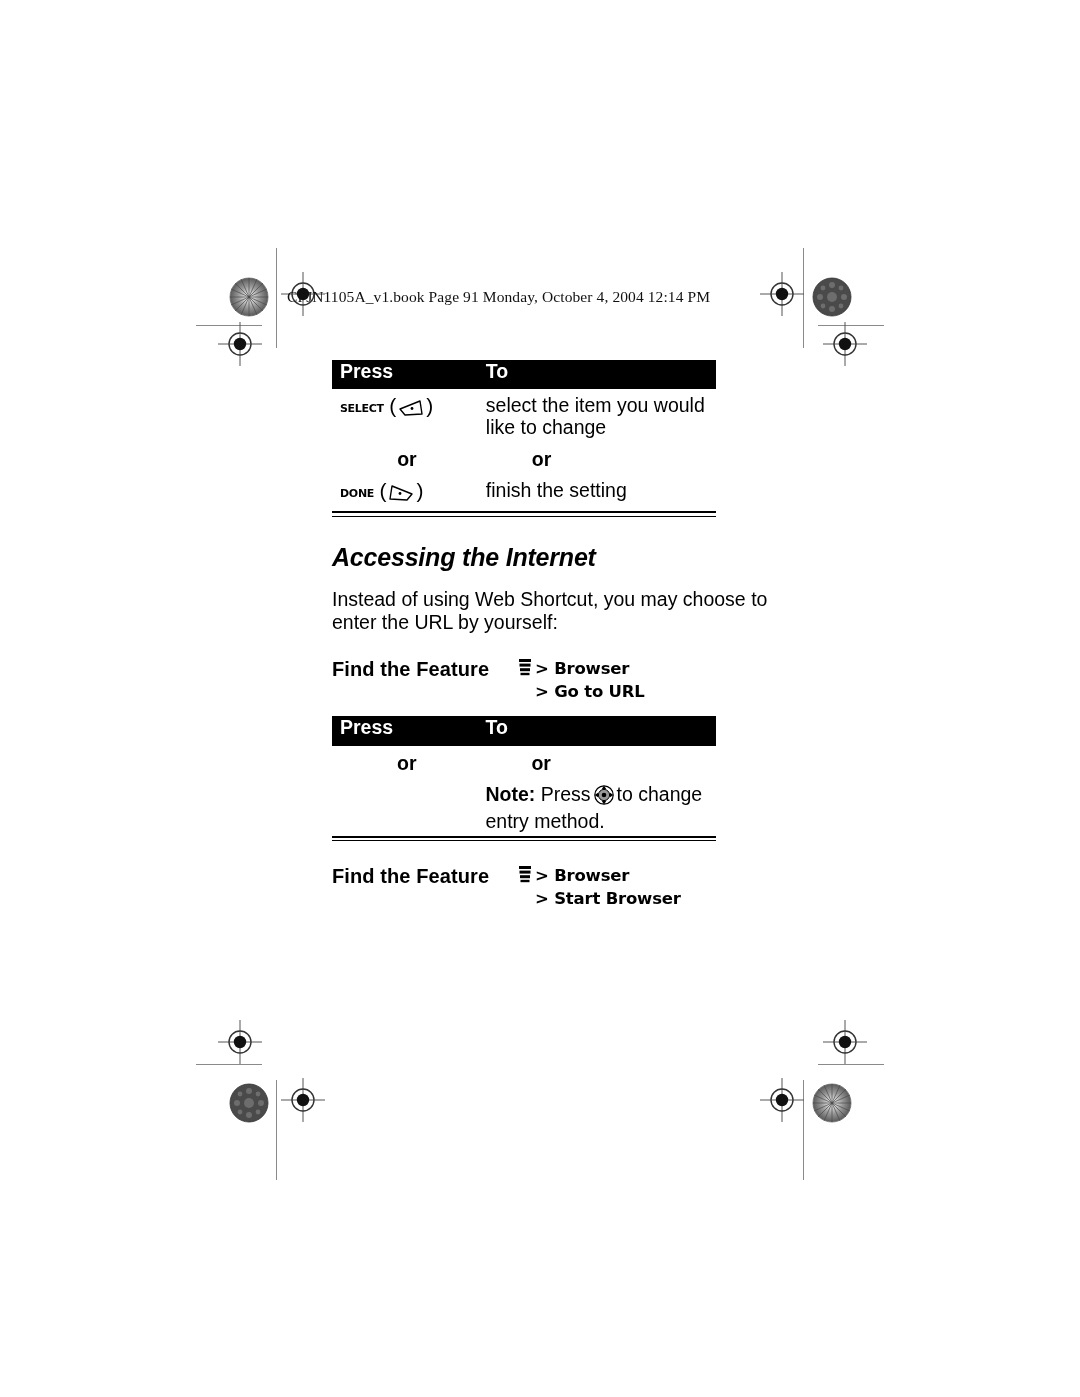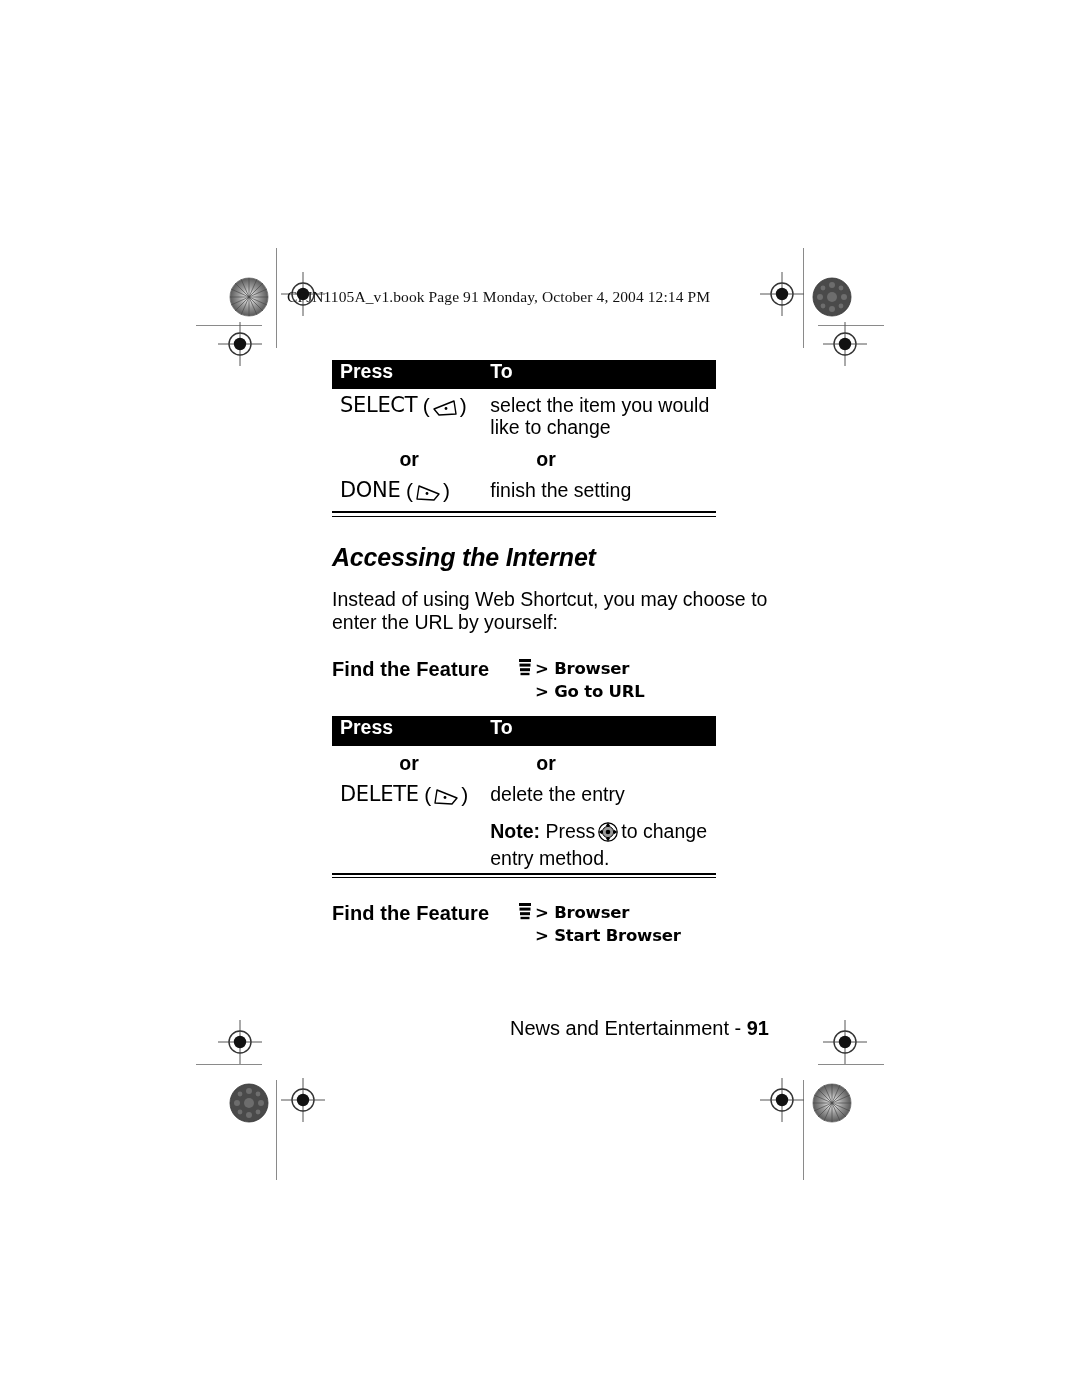--- a/index.html
+++ b/index.html
@@ -55,22 +55,22 @@
   .ptable .hdr td { padding: 0 0 2px 8px; vertical-align: middle; }
   .ptable td.c1 { width: 158px; vertical-align: top; }
   .ptable td.c2 { width: 226px; vertical-align: top; }
   .ptable td { padding: 5px 4px 4px 8px; font-size: 19.5px; line-height: 1.13; }
   .rule-thin td { padding: 0; height: 0; border-bottom: 1.5px solid #000; }
   .or-cell { text-align: center; font-weight: bold; font-size: 19px; padding-top: 6px !important; }
   .or-cell2 { text-align: left; font-weight: bold; font-size: 19px; padding-top: 6px !important; padding-left: 54px !important; }
 
   .softkeyname {
     font-family: "DejaVu Sans", sans-serif;
-    font-weight: normal;
-    font-size: 21px;
+    font-weight: bold;
+    font-size: 11px;
     letter-spacing: -0.3px;
     vertical-align: 2px;
   }
   .paren { font-size: 21px; vertical-align: 1px; }
   .skicon { display:inline-block; vertical-align: -4px; }
 
   .tbl-end {
     border-top: 2.5px solid #000;
     border-bottom: 1.2px solid #000;
     height: 2.5px;
@@ -344,30 +344,20 @@
         <td class="c2">To</td>
       </tr>
       <tr class="rule-thin">
             <td colspan="2"></td>
           </tr>
       <tr>
         <td class="c1 or-cell">or</td>
         <td class="c2 or-cell2">or</td>
       </tr>
       <tr>
-        <td class="c1">
-          <span class="softkeyname">DELETE</span>
-          <span class="paren">(</span><span class="skicon"><svg width="30" height="20" viewBox="0 0 30 20">
-                  <path d="M26 11 L6 3 L4 16 L21 17 Z" fill="#fff" stroke="#000" stroke-width="1.4" stroke-linejoin="round"></path>
-                  <circle cx="14" cy="10.5" r="1.4" fill="#000"></circle>
-                </svg></span><span class="paren">)</span>
-        </td>
-        <td class="c2">delete the entry</td>
-      </tr>
-      <tr>
         <td class="c1"></td>
         <td class="c2">
           <span class="note-lbl">Note:</span>
           <span>Press</span><span class="navicon"><svg width="22" height="22" viewBox="0 0 22 22">
                   <circle cx="11" cy="11" r="9.2" fill="#fff" stroke="#000" stroke-width="1.2"></circle>
                   <circle cx="11" cy="11" r="5.6" fill="#9a9a9a" stroke="#000" stroke-width="1"></circle>
                   <circle cx="11" cy="11" r="2.3" fill="#000"></circle>
                   <path d="M11 1.6 L13.2 5 L8.8 5 Z" fill="#000"></path>
                   <path d="M11 20.4 L13.2 17 L8.8 17 Z" fill="#000"></path>
                   <path d="M1.6 11 L5 8.8 L5 13.2 Z" fill="#000"></path>
@@ -388,17 +378,14 @@
               <rect x="1.5" y="5.6" width="11" height="3" fill="#000"></rect>
               <rect x="2" y="10.2" width="10" height="3" fill="#000"></rect>
               <rect x="2.5" y="14.8" width="9" height="2.4" fill="#000"></rect>
             </svg></span><span>&gt; Browser</span>
         <span class="l2">&gt; Start Browser</span>
       </div>
     </div>
 
   </div>
 
-  <div class="footer">
-    <span>News and Entertainment - </span><b>91</b>
-  </div>
 
 </div>
 
 </body></html>

